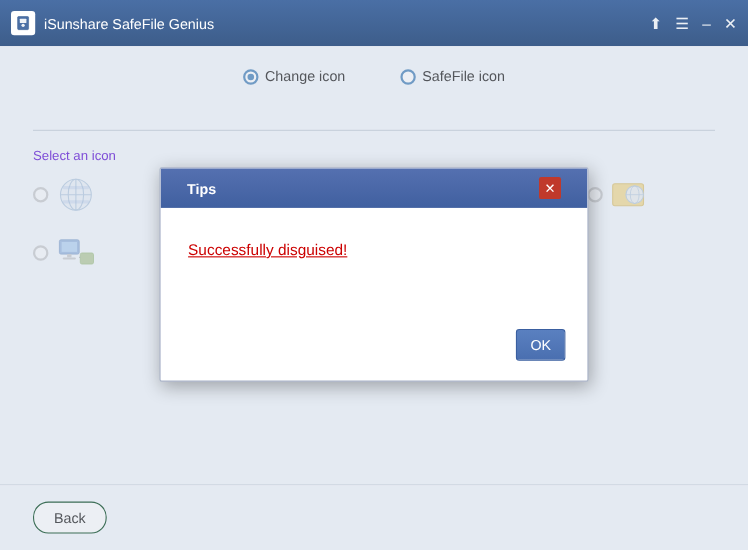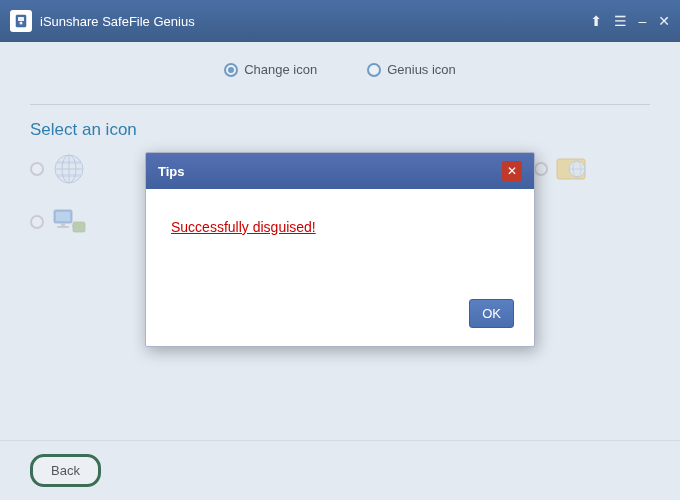--- a/index.html
+++ b/index.html
@@ -59,21 +59,21 @@
       height: calc(500px - 42px);
       position: relative;
       padding: 20px 30px;
     }
 
     
     .radio-row {
       display: flex;
       justify-content: center;
       gap: 50px;
-      margin-bottom: 27px;
+      margin-bottom: 41px;
     }
     .radio-option {
       display: flex;
       align-items: center;
       gap: 6px;
       cursor: pointer;
     }
     .radio-circle {
       width: 14px;
       height: 14px;
@@ -94,22 +94,22 @@
     .radio-label {
       color: #333;
       font-size: 13px;
     }
 
     
     .select-icon-section {
       margin-top: 5px;
     }
     .select-icon-label {
-      font-size: 17px;
-      color: #0369a1;
+      font-size: 12px;
+      color: #6d28d9;
       margin-bottom: 10px;
     }
 
     
     .icon-grid {
       display: grid;
       grid-template-columns: repeat(5, 1fr);
       gap: 15px 10px;
       opacity: 0.5;
     }
@@ -143,21 +143,21 @@
       right: 0;
       height: 60px;
       background: #f5f8fc;
       border-top: 1px solid #dde3ea;
       display: flex;
       align-items: center;
       padding: 0 30px;
     }
     .back-button {
       background: white;
-      border: 3px solid #14532d;
+      border: 1px solid #14532d;
       border-radius: 14px;
       padding: 6px 18px;
       font-size: 13px;
       color: #333;
       cursor: pointer;
       text-align: right;
     }
 
     
     .modal-overlay {
@@ -175,21 +175,21 @@
     .modal {
       width: 390px;
       background: white;
       border: 1px solid #aab3c8;
       border-radius: 2px;
       box-shadow: 2px 4px 16px rgba(0,0,0,0.3);
       overflow: hidden;
     }
     .modal-header {
       background: linear-gradient(180deg, #5570b0 0%, #4060a0 100%);
-      padding: 8px 12px;
+      padding: 8px 24px;
       display: flex;
       align-items: center;
       justify-content: space-between;
     }
     .modal-title {
       color: white;
       font-size: 13px;
       font-weight: 600;
     }
     .modal-close-btn {
@@ -253,21 +253,21 @@
 
 <div class="main-content">
 
   <div class="radio-row">
     <label class="radio-option">
       <div class="radio-circle selected"></div>
       <span class="radio-label">Change icon</span>
     </label>
     <label class="radio-option">
       <div class="radio-circle"></div>
-      <span class="radio-label">Genius icon</span>
+      <span class="radio-label">SafeFile icon</span>
     </label>
   </div>
 
   <div style="border-top:1px solid #cdd5de; margin-bottom:15px;"></div>
 
   <div class="select-icon-section">
     <div class="select-icon-label">Select an icon</div>
 
     <div class="icon-grid">
 

